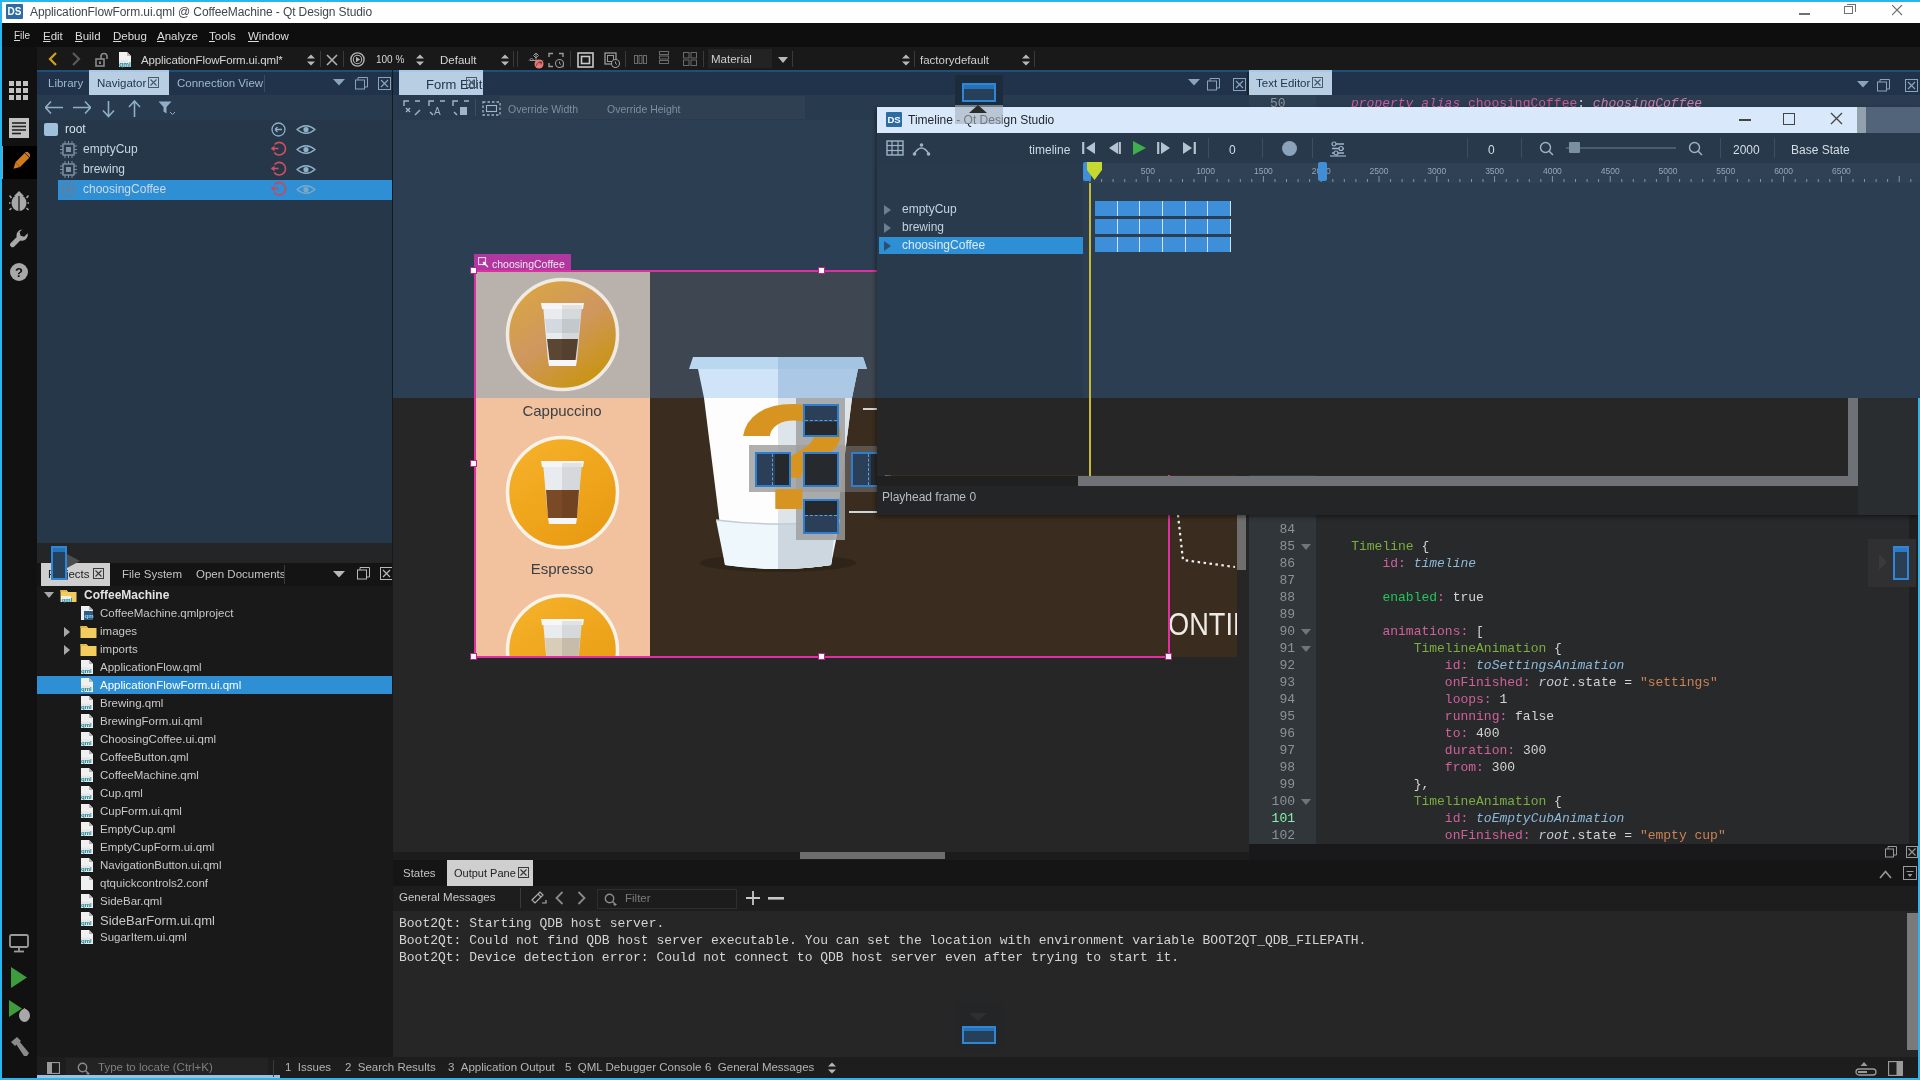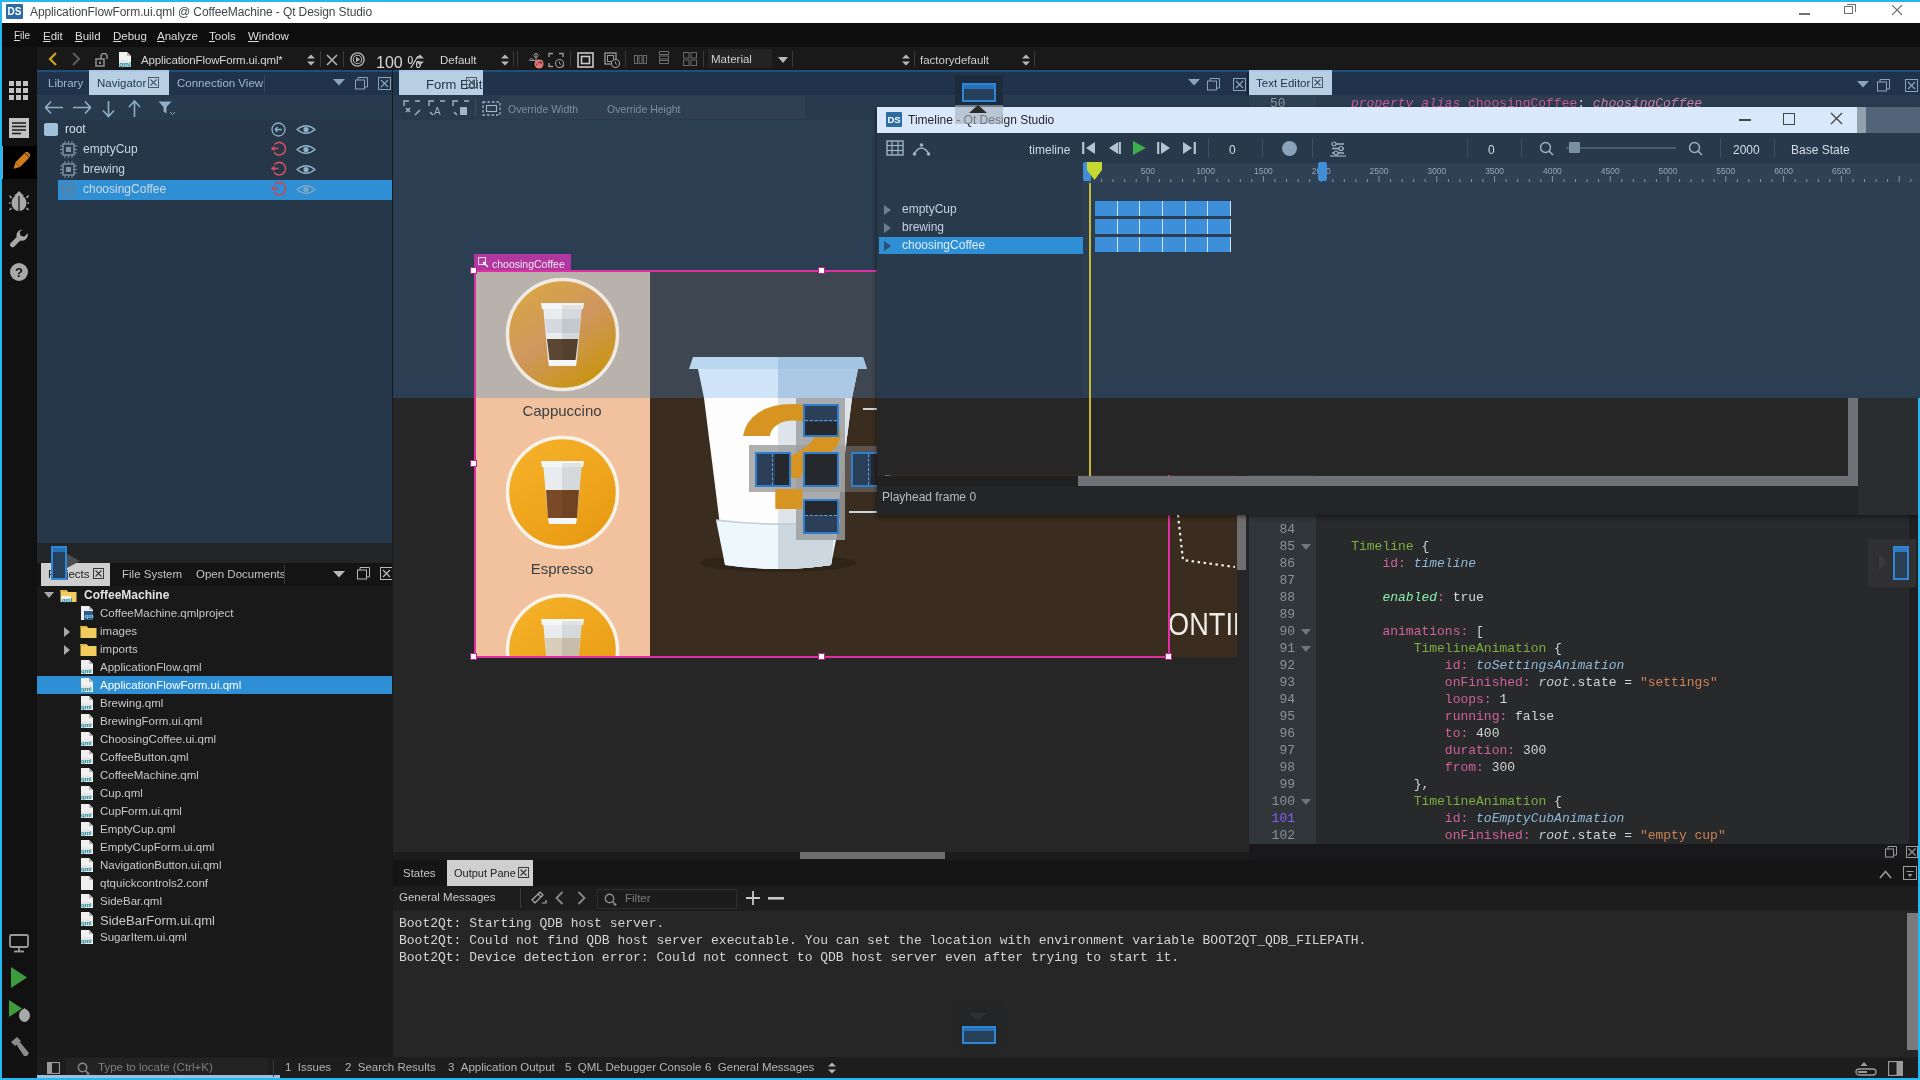--- a/index.html
+++ b/index.html
@@ -62,21 +62,21 @@
 <div class="abs" style="left:320px;top:51px;width:1px;height:16px;background:#3a3a3a;"></div>
 <svg class="abs" style="left:326px;top:54px;" width="12" height="12">
       <path d="M1 1 L11 11 M11 1 L1 11" stroke="#b0b0b0" stroke-width="1.6"></path>
     </svg>
 <div class="abs" style="left:343px;top:51px;width:1px;height:16px;background:#3a3a3a;"></div>
 <svg class="abs" style="left:350px;top:52px;" width="15" height="15">
   <circle cx="7.5" cy="7.5" r="6.6" fill="none" stroke="#b4b4b4" stroke-width="1.4"></circle>
   <circle cx="7.5" cy="7.5" r="4.2" fill="none" stroke="#b4b4b4" stroke-width="1.1"></circle>
   <path d="M6 4.8 L10.2 7.5 L6 10.2 Z" fill="#b4b4b4"></path>
 </svg>
-<div class="abs txt" style="left:376px;top:54px;font-size:16px;color:#d6d6d6;">100 %</div>
+<div class="abs txt" style="left:376px;top:54px;font-size:10px;color:#d6d6d6;">100 %</div>
 <svg class="abs" style="left:415px;top:54px;" width="10" height="12">
       <path d="M1 4.5 L5 0.5 L9 4.5 Z M1 7.5 L5 11.5 L9 7.5 Z" fill="#b8b8b8"></path>
     </svg>
 <div class="abs txt" style="left:440px;top:54px;font-size:11.5px;color:#d6d6d6;">Default</div>
 <svg class="abs" style="left:500px;top:54px;" width="10" height="12">
       <path d="M1 4.5 L5 0.5 L9 4.5 Z M1 7.5 L5 11.5 L9 7.5 Z" fill="#b8b8b8"></path>
     </svg>
 <div class="abs" style="left:513px;top:51px;width:1px;height:16px;background:#3a3a3a;"></div>
 <div class="abs" style="left:517px;top:51px;width:1px;height:16px;background:#3a3a3a;"></div>
 <svg class="abs" style="left:528px;top:52px;" width="17" height="17">
@@ -725,21 +725,21 @@
 <div class="abs" style="left:1249px;top:522px;width:46px;text-align:right;font-size:13px;color:#8a9299;font-family:'Liberation Mono',monospace;">84</div>
 <div class="abs" style="left:1249px;top:539px;width:46px;text-align:right;font-size:13px;color:#8a9299;font-family:'Liberation Mono',monospace;">85</div>
 <svg class="abs" style="left:1301px;top:544px;" width="10" height="6">
       <path d="M0 0 L10 0 L5 6 Z" fill="#6e757c"></path>
     </svg>
 <div class="abs txt" style="left:1320px;top:539px;font-size:13px;font-family:'Liberation Mono',monospace;">&nbsp;&nbsp;&nbsp;&nbsp;<span style="color:#7bae40;">Timeline</span><span style="color:#d4d4d4;"> {</span></div>
 <div class="abs" style="left:1249px;top:556px;width:46px;text-align:right;font-size:13px;color:#8a9299;font-family:'Liberation Mono',monospace;">86</div>
 <div class="abs txt" style="left:1320px;top:556px;font-size:13px;font-family:Liberation Mono, monospace;">&nbsp;&nbsp;&nbsp;&nbsp;&nbsp;&nbsp;&nbsp;&nbsp;<span style="color:#d0609c;">id</span><span style="color:#d0609c;">:</span><span style="color:#d4d4d4;"> </span><span style="color:#8cb8d8;font-style:italic;">timeline</span></div>
 <div class="abs" style="left:1249px;top:573px;width:46px;text-align:right;font-size:13px;color:#8a9299;font-family:'Liberation Mono',monospace;">87</div>
 <div class="abs" style="left:1249px;top:590px;width:46px;text-align:right;font-size:13px;color:#8a9299;font-family:'Liberation Mono',monospace;">88</div>
-<div class="abs txt" style="left:1320px;top:590px;font-size:13px;font-family:'Liberation Mono',monospace;">&nbsp;&nbsp;&nbsp;&nbsp;&nbsp;&nbsp;&nbsp;&nbsp;<span style="color:#86efac;font-style:italic;">enabled</span><span style="color:#d0609c;">:</span><span style="color:#d4d4d4;"> </span><span style="color:#d4d4d4;">true</span></div>
+<div class="abs txt" style="left:1320px;top:590px;font-size:13px;font-family:'Liberation Mono',monospace;">&nbsp;&nbsp;&nbsp;&nbsp;&nbsp;&nbsp;&nbsp;&nbsp;<span style="color:#22c55e;">enabled</span><span style="color:#d0609c;">:</span><span style="color:#d4d4d4;"> </span><span style="color:#d4d4d4;">true</span></div>
 <div class="abs" style="left:1249px;top:607px;width:46px;text-align:right;font-size:13px;color:#8a9299;font-family:'Liberation Mono',monospace;">89</div>
 <div class="abs" style="left:1249px;top:624px;width:46px;text-align:right;font-size:13px;color:#8a9299;font-family:'Liberation Mono',monospace;">90</div>
 <svg class="abs" style="left:1301px;top:629px;" width="10" height="6">
       <path d="M0 0 L10 0 L5 6 Z" fill="#6e757c"></path>
     </svg>
 <div class="abs txt" style="left:1320px;top:624px;font-size:13px;font-family:'Liberation Mono',monospace;">&nbsp;&nbsp;&nbsp;&nbsp;&nbsp;&nbsp;&nbsp;&nbsp;<span style="color:#d0609c;">animations</span><span style="color:#d0609c;">:</span><span style="color:#d4d4d4;"> [</span></div>
 <div class="abs" style="left:1249px;top:641px;width:46px;text-align:right;font-size:13px;color:#8a9299;font-family:'Liberation Mono',monospace;">91</div>
 <svg class="abs" style="left:1301px;top:646px;" width="10" height="6">
       <path d="M0 0 L10 0 L5 6 Z" fill="#6e757c"></path>
     </svg>
@@ -758,21 +758,21 @@
 <div class="abs txt" style="left:1320px;top:743px;font-size:13px;font-family:'Liberation Mono',monospace;">&nbsp;&nbsp;&nbsp;&nbsp;&nbsp;&nbsp;&nbsp;&nbsp;&nbsp;&nbsp;&nbsp;&nbsp;&nbsp;&nbsp;&nbsp;&nbsp;<span style="color:#d0609c;">duration</span><span style="color:#d0609c;">:</span><span style="color:#d4d4d4;"> </span><span style="color:#d4d4d4;">300</span></div>
 <div class="abs" style="left:1249px;top:760px;width:46px;text-align:right;font-size:13px;color:#8a9299;font-family:'Liberation Mono',monospace;">98</div>
 <div class="abs txt" style="left:1320px;top:760px;font-size:13px;font-family:'Liberation Mono',monospace;">&nbsp;&nbsp;&nbsp;&nbsp;&nbsp;&nbsp;&nbsp;&nbsp;&nbsp;&nbsp;&nbsp;&nbsp;&nbsp;&nbsp;&nbsp;&nbsp;<span style="color:#d0609c;">from</span><span style="color:#d0609c;">:</span><span style="color:#d4d4d4;"> </span><span style="color:#d4d4d4;">300</span></div>
 <div class="abs" style="left:1249px;top:777px;width:46px;text-align:right;font-size:13px;color:#8a9299;font-family:'Liberation Mono',monospace;">99</div>
 <div class="abs txt" style="left:1320px;top:777px;font-size:13px;font-family:'Liberation Mono',monospace;">&nbsp;&nbsp;&nbsp;&nbsp;&nbsp;&nbsp;&nbsp;&nbsp;&nbsp;&nbsp;&nbsp;&nbsp;<span style="color:#d4d4d4;">},</span></div>
 <div class="abs" style="left:1249px;top:794px;width:46px;text-align:right;font-size:13px;color:#8a9299;font-family:'Liberation Mono',monospace;">100</div>
 <svg class="abs" style="left:1301px;top:799px;" width="10" height="6">
       <path d="M0 0 L10 0 L5 6 Z" fill="#6e757c"></path>
     </svg>
 <div class="abs txt" style="left:1320px;top:794px;font-size:13px;font-family:'Liberation Mono',monospace;">&nbsp;&nbsp;&nbsp;&nbsp;&nbsp;&nbsp;&nbsp;&nbsp;&nbsp;&nbsp;&nbsp;&nbsp;<span style="color:#7bae40;">TimelineAnimation</span><span style="color:#d4d4d4;"> {</span></div>
-<div class="abs" style="left:1249px;top:811px;width:46px;text-align:right;font-size:13px;color:#8b5cf6;font-family:'Liberation Mono',monospace;">101</div>
+<div class="abs" style="left:1249px;top:811px;width:46px;text-align:right;font-size:13px;color:#86efac;font-family:'Liberation Mono',monospace;">101</div>
 <div class="abs txt" style="left:1320px;top:811px;font-size:13px;font-family:'Liberation Mono',monospace;">&nbsp;&nbsp;&nbsp;&nbsp;&nbsp;&nbsp;&nbsp;&nbsp;&nbsp;&nbsp;&nbsp;&nbsp;&nbsp;&nbsp;&nbsp;&nbsp;<span style="color:#d0609c;">id</span><span style="color:#d0609c;">:</span><span style="color:#d4d4d4;"> </span><span style="color:#8cb8d8;font-style:italic;">toEmptyCubAnimation</span></div>
 <div class="abs" style="left:1249px;top:828px;width:46px;text-align:right;font-size:13px;color:#8a9299;font-family:'Liberation Mono',monospace;">102</div>
 <div class="abs txt" style="left:1320px;top:828px;font-size:13px;font-family:'Liberation Mono',monospace;">&nbsp;&nbsp;&nbsp;&nbsp;&nbsp;&nbsp;&nbsp;&nbsp;&nbsp;&nbsp;&nbsp;&nbsp;&nbsp;&nbsp;&nbsp;&nbsp;<span style="color:#d0609c;">onFinished</span><span style="color:#d0609c;">:</span><span style="color:#d4d4d4;"> </span><span style="color:#c8ccd0;font-style:italic;">root</span><span style="color:#d4d4d4;">.state = </span><span style="color:#cc8252;">"empty cup"</span></div>
 
 <div class="abs" style="left:1868px;top:539px;width:48px;height:48px;background:#303033;"></div>
 <svg class="abs" style="left:1878px;top:553px;" width="10" height="18">
       <path d="M1 1 L9 9 L1 17 Z" fill="#3a3a3d"></path>
     </svg>
 <div class="abs" style="left:1893px;top:546px;width:16px;height:34px;border:2px solid #2f86d8;background:#2a3e54;"></div>
 <div class="abs" style="left:1895px;top:548px;width:12px;height:4px;background:#2c7ac2;"></div>

